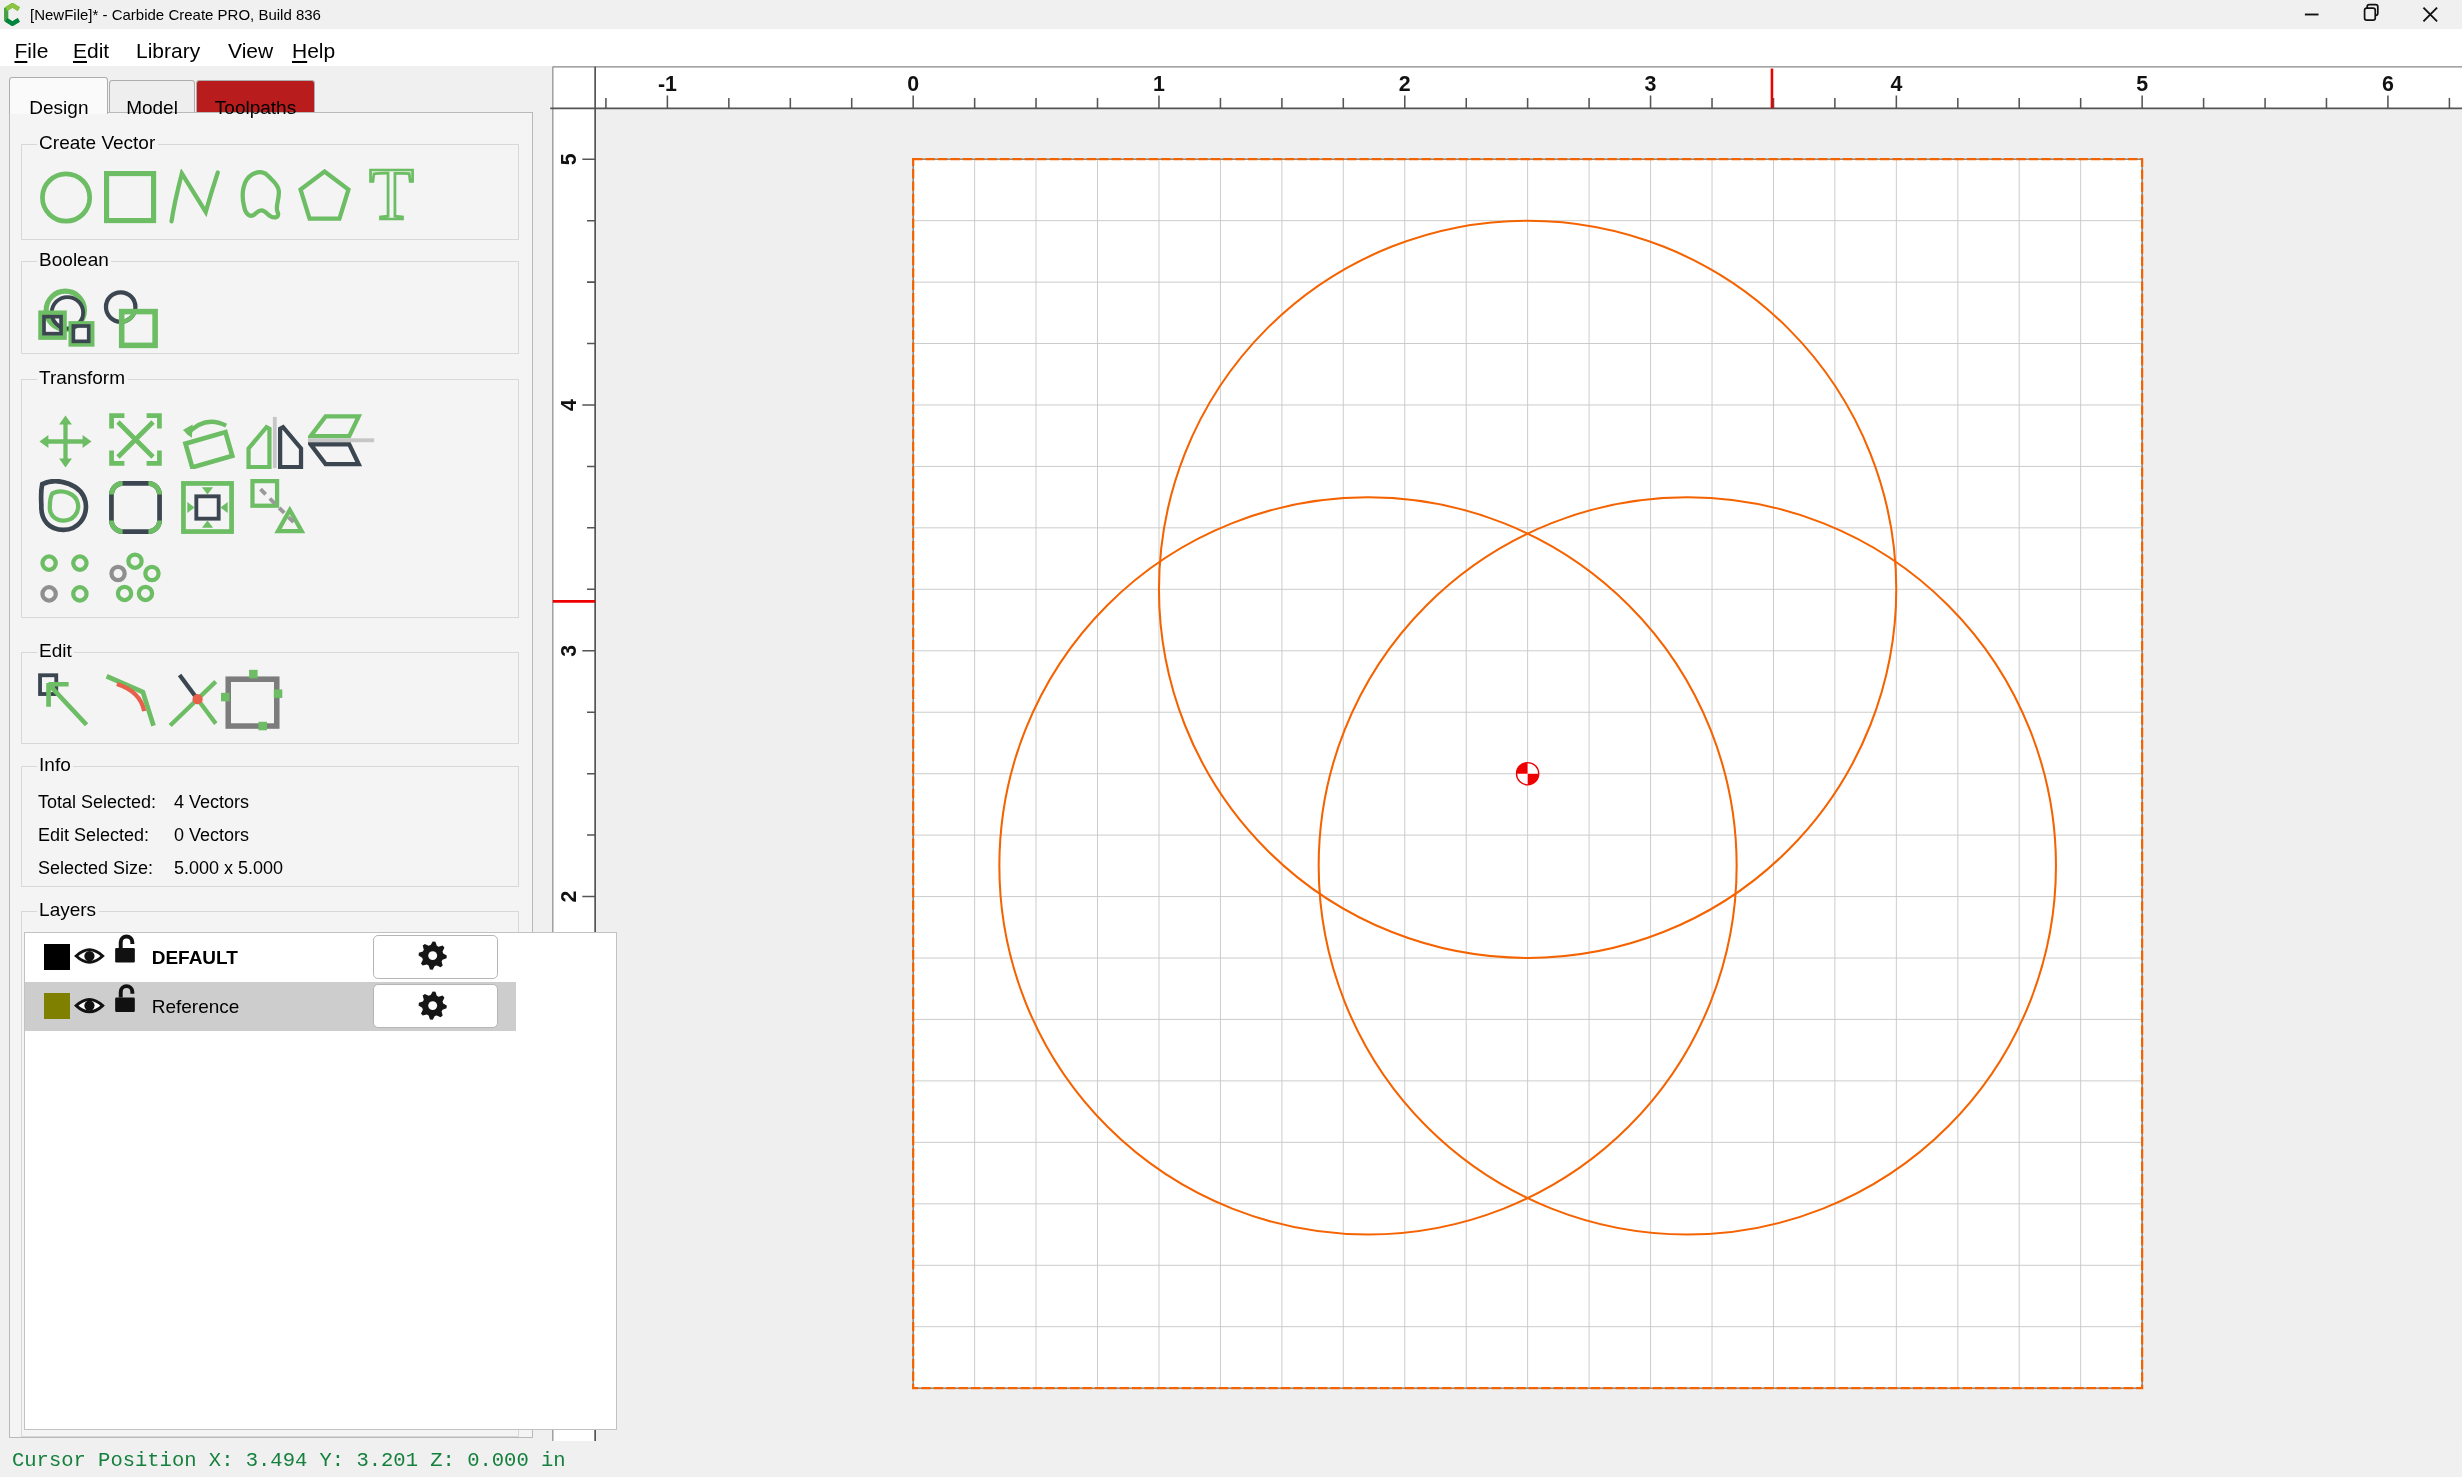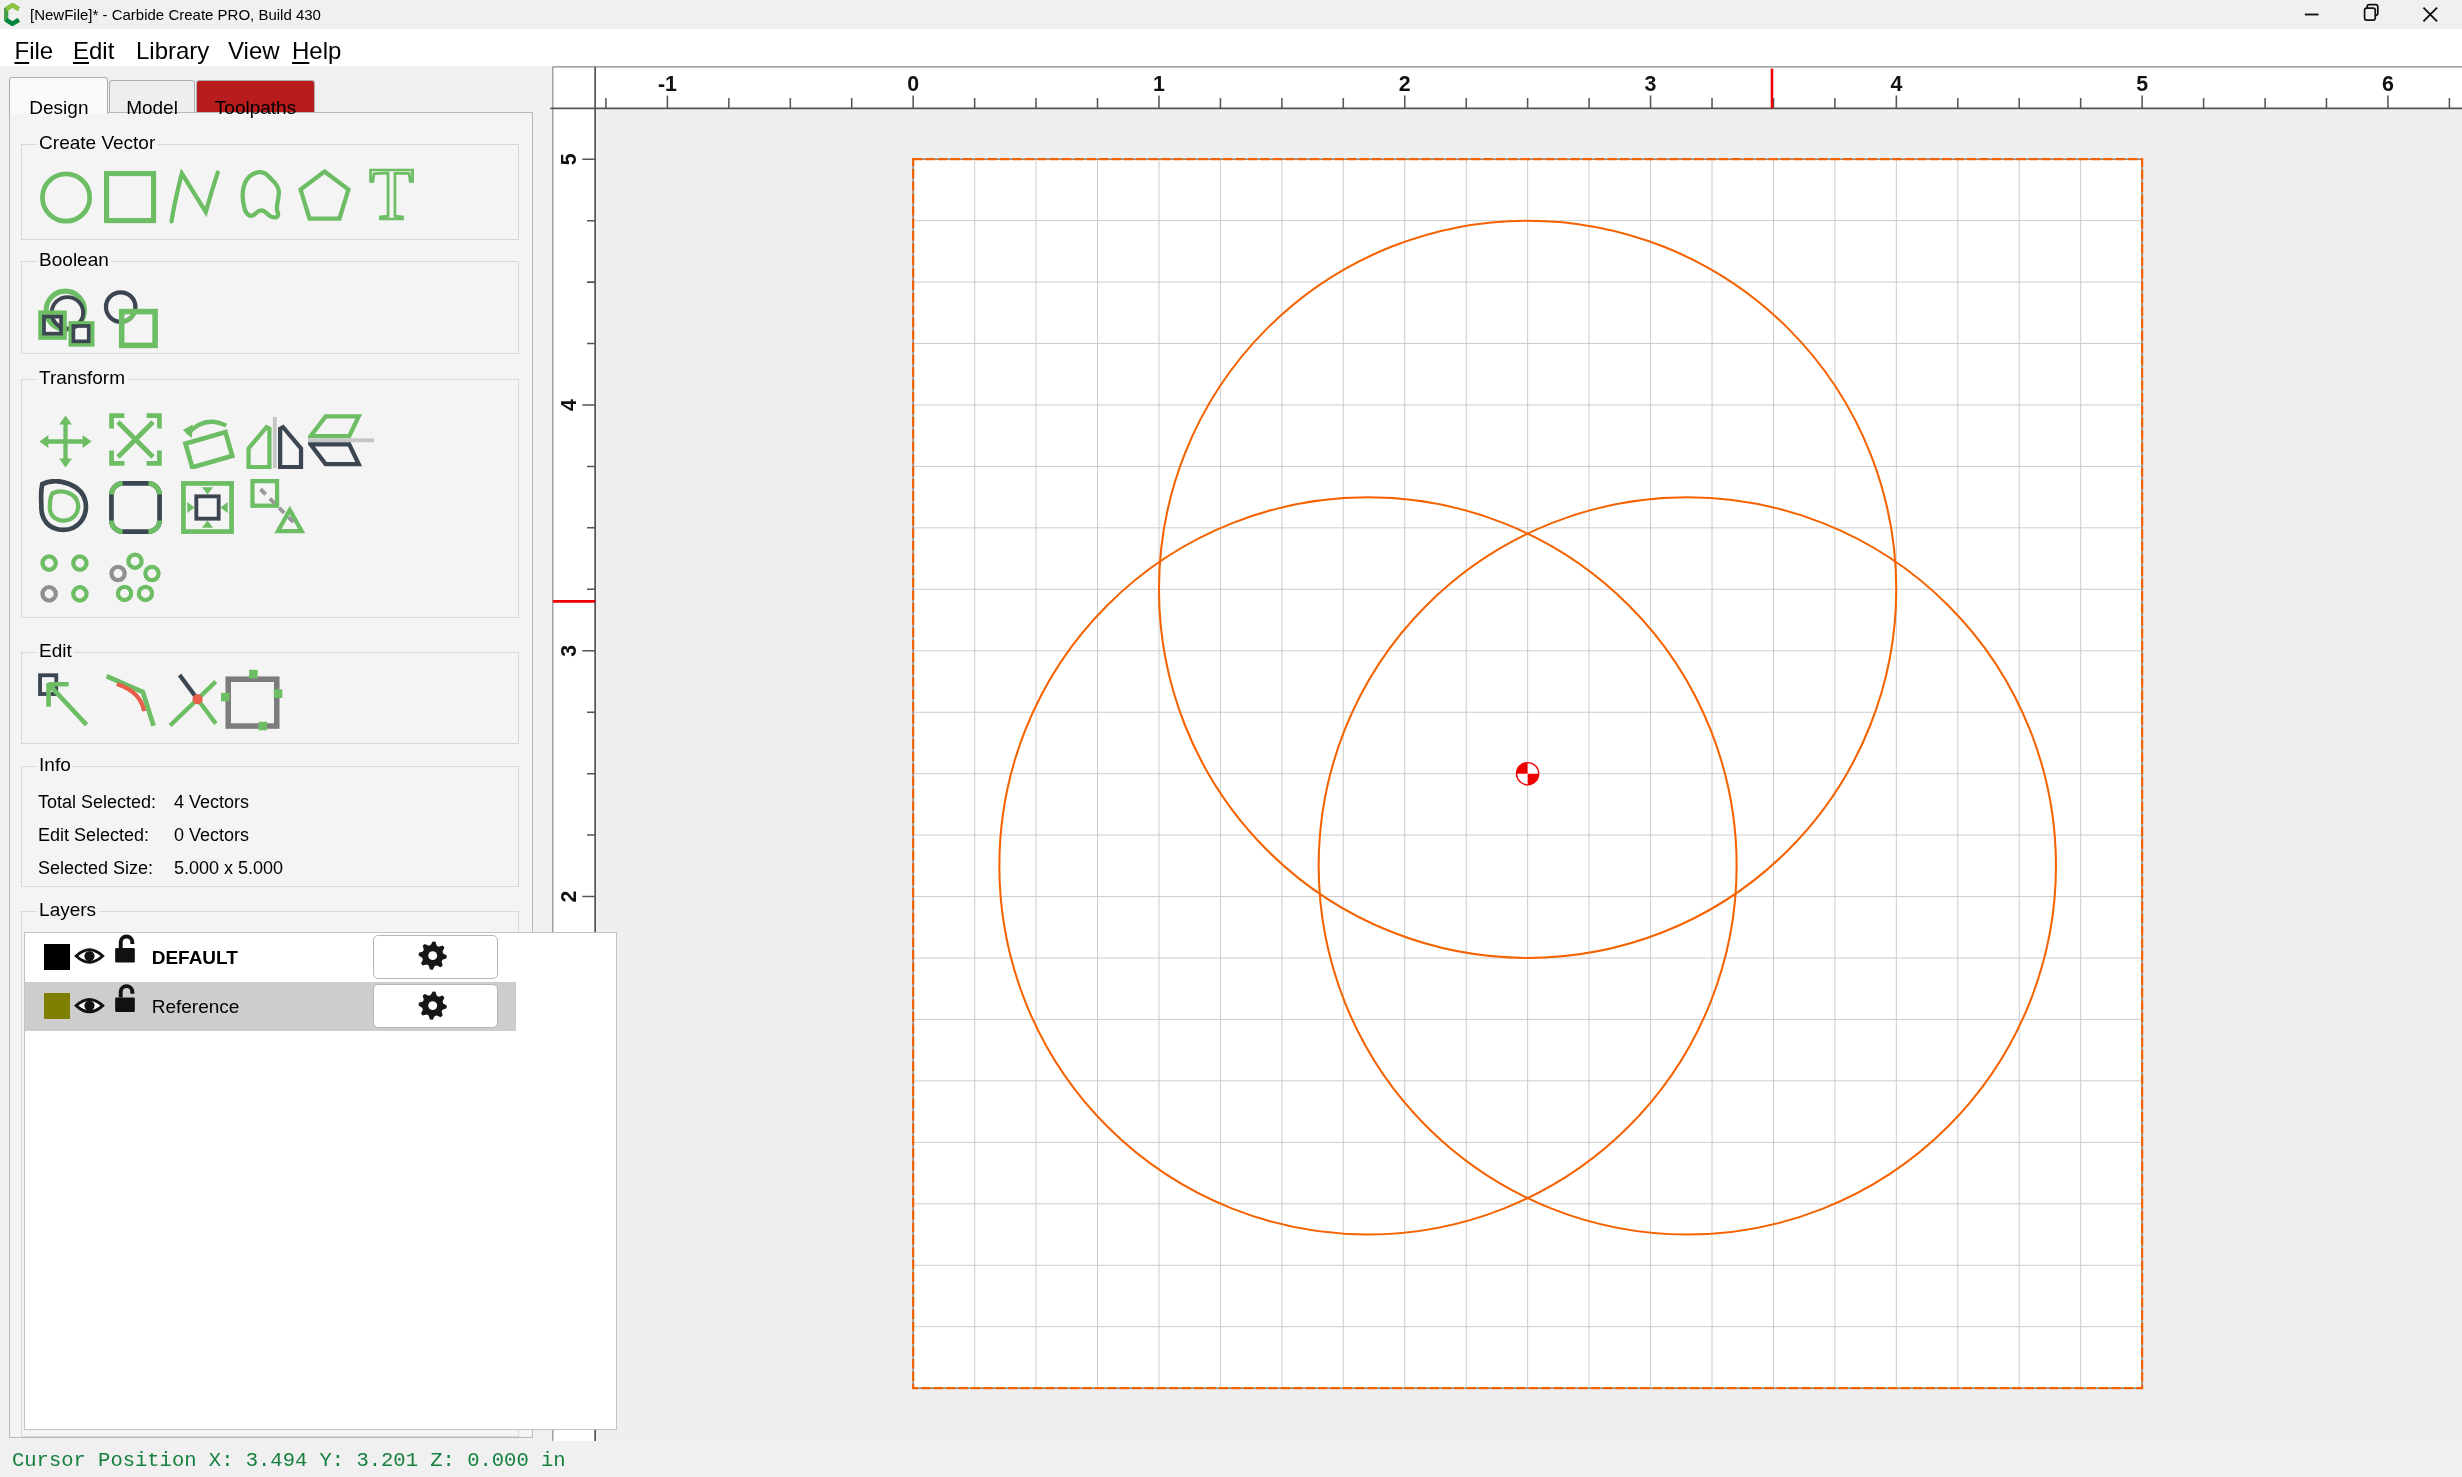--- a/index.html
+++ b/index.html
@@ -1,19 +1,19 @@
 <!DOCTYPE html>
 <html style="font-size:13.7px"><head><meta charset="utf-8"><style>
 * { margin:0; padding:0; box-sizing:border-box; }
 html,body { width:2462px; height:1477px; overflow:hidden; background:#f0f0f0;
   font-family:"Liberation Sans", sans-serif; -webkit-font-smoothing:antialiased; }
 #titlebar { position:absolute; left:0; top:0; width:2462px; height:29px; background:#f0f0f0; }
 #title { position:absolute; left:30px; top:6px; font-size:15px; color:#000; }
 #menubar { position:absolute; left:0; top:29px; width:2462px; height:37px; background:#fff; }
-.mi { position:absolute; top:2.6px; height:37px; line-height:37px; font-size:24px; color:#000; }
+.mi { position:absolute; top:2.6px; height:37px; line-height:37px; font-size:21px; color:#000; }
 .mi u { text-decoration-thickness:1.7px; text-underline-offset:3.4px; }
 .tab { position:absolute; font-size:19px; text-align:center; padding-top:12px; border:1.3px solid #adadad; border-bottom:none;
   border-radius:3.4px 3.4px 0 0; }
 #pane { position:absolute; left:9.4px; top:112px; width:524px; height:1326px; background:#f4f4f4;
   border:1.3px solid #b9b9b9; }
 .gb { position:absolute; left:21px; width:498px; border:1.3px solid #d8d8d8; }
 .gb > .lg { position:absolute; top:-13px; left:14.5px; background:#f4f4f4; padding:0 2.6px; font-size:19px; color:#000; }
 .info { position:absolute; font-size:18px; color:#000; }
 #laylist { position:absolute; left:1.7px; top:20px; width:593px; height:498px; background:#fff; border:1.3px solid #c2c2c2; }
 .lrow { position:absolute; left:0; width:491px; height:49px; }
@@ -24,21 +24,21 @@
 #statusbar { position:absolute; left:0; top:1441px; width:2462px; height:37px; background:#f0f0f0; }
 #status { position:absolute; left:12px; top:7.7px; font-family:"Liberation Mono", monospace; font-size:20.5px; color:#15803d; }
 </style></head><body>
 <div id="titlebar">
     <svg style="position:absolute;left:4.3px;top:2.6px" width="18" height="23" fill="none" viewBox="0 0 21 27">
       <path d="M17.3,7.2 L9.8,2.6 L2.5,7.2 L2.5,19.8 L9.8,24.4 L17.3,19.8" stroke="#43a047" stroke-width="5"></path>
       <path d="M17.3,7.2 L9.8,2.6 L2.5,7.2" stroke="#8bc53f" stroke-width="5"></path>
       <path d="M2.5,19.8 L9.8,24.4 L17.3,19.8" stroke="#00843e" stroke-width="5"></path>
       <path d="M9.3,9.3 L14.8,12.6 L14.8,14.4 L9.3,17.6" stroke="#f0f0f0" stroke-width="5.6"></path>
     </svg>
-    <span id="title">[NewFile]* - Carbide Create PRO, Build 430</span>
+    <span id="title">[NewFile]* - Carbide Create PRO, Build 836</span>
     <svg style="position:absolute;right:0;top:0" width="188" height="29" fill="none" viewBox="0 0 220 34">
       <path d="M36,17 H52" stroke="#111" stroke-width="2.2"></path>
       <rect x="106" y="9.5" width="12.5" height="14" rx="2.5" stroke="#111" stroke-width="2"></rect>
       <path d="M109,9.5 V8 Q109,5.5 111.5,5.5 H119 Q121.5,5.5 121.5,8 V15.5 Q121.5,18 119,18 H118.6" stroke="#111" stroke-width="2"></path>
       <path d="M175,9 L191,25 M191,9 L175,25" stroke="#111" stroke-width="2.2"></path>
     </svg>
   </div>
 <div id="menubar">
   <span class="mi" style="left:14.5px"><u>F</u>ile</span>
   <span class="mi" style="left:73px"><u>E</u>dit</span>

